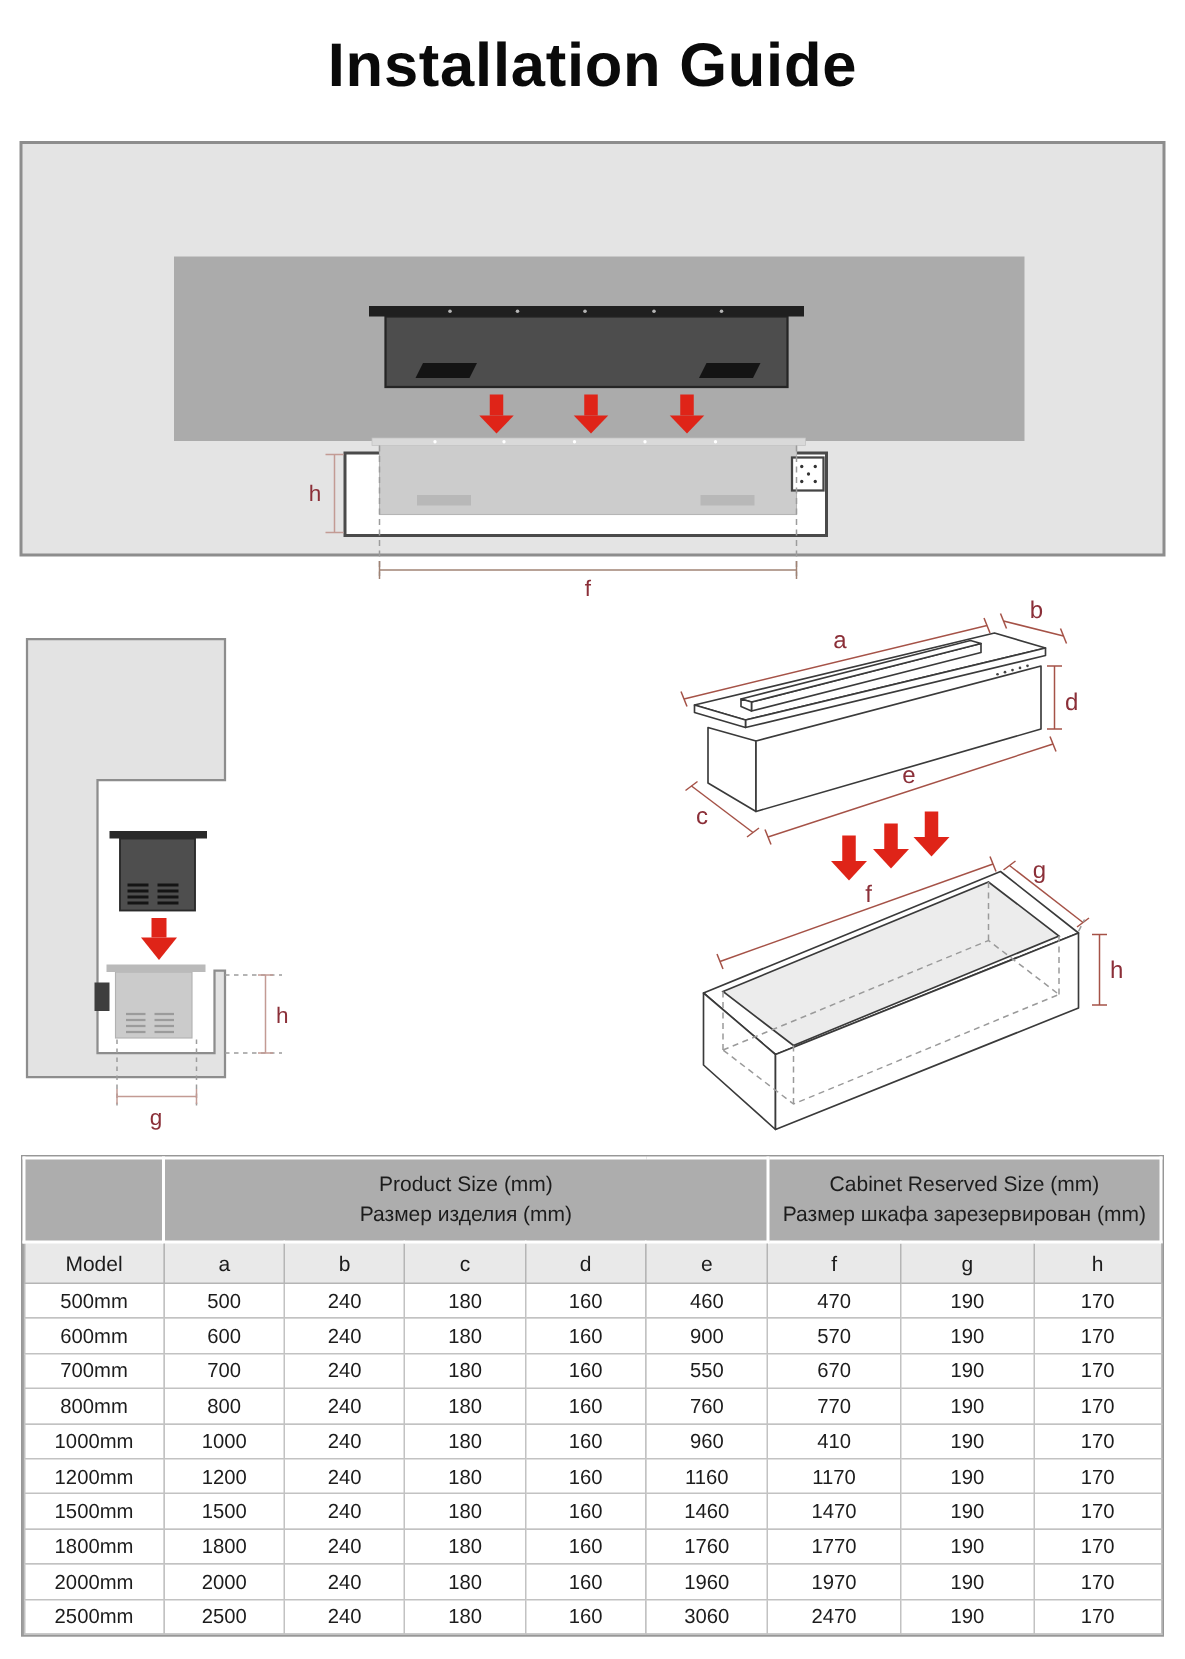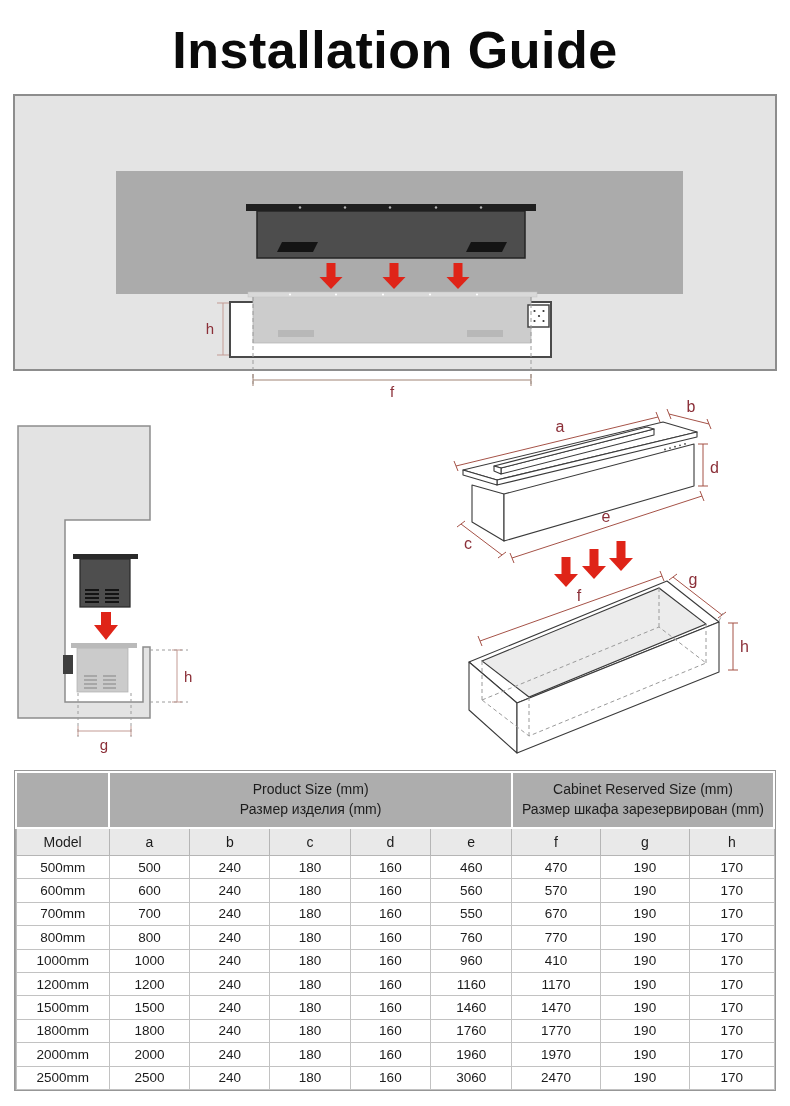--- a/index.html
+++ b/index.html
@@ -9,21 +9,21 @@
     --dimension-line-soft:#c39b94;
     --draw-line:#3a3a3a;
   }
   html,body{margin:0;padding:0;}
   body{
     width:790px;height:1106px;position:relative;background:#ffffff;
     font-family:"Liberation Sans", sans-serif;overflow:hidden;
   }
   .page-title{
     position:absolute;top:20px;left:0;width:790px;text-align:center;
-    font-size:52px;font-weight:800;letter-spacing:.5px;color:#0a0a0a;margin:0;
+    font-size:41px;font-weight:800;letter-spacing:.5px;color:#0a0a0a;margin:0;
   }
   svg.diagrams{position:absolute;left:0;top:0;}
   .dimlabel{font:15px "Liberation Sans", sans-serif;fill:var(--dimension-label);}
   .dimlabel-lg{font:16px "Liberation Sans", sans-serif;fill:var(--dimension-label);}
   .dimline{stroke:var(--dimension-line-soft);stroke-width:1;fill:none;}
   .dimline3d{stroke:var(--dimension-line);stroke-width:1;fill:none;}
   .dash{stroke:#9c9c9c;stroke-width:1;stroke-dasharray:4 3;fill:none;}
   .wire{stroke:var(--draw-line);stroke-width:1.1;fill:#ffffff;stroke-linejoin:round;}
   .hid{stroke:#9a9a9a;stroke-width:1;stroke-dasharray:4 3;fill:none;}
   .arrow{fill:var(--accent-red);}
@@ -327,21 +327,21 @@
           <td>470</td>
           <td>190</td>
           <td>170</td>
         </tr>
         <tr>
           <td>600mm</td>
           <td>600</td>
           <td>240</td>
           <td>180</td>
           <td>160</td>
-          <td>560</td>
+          <td>900</td>
           <td>570</td>
           <td>190</td>
           <td>170</td>
         </tr>
         <tr>
           <td>700mm</td>
           <td>700</td>
           <td>240</td>
           <td>180</td>
           <td>160</td>

